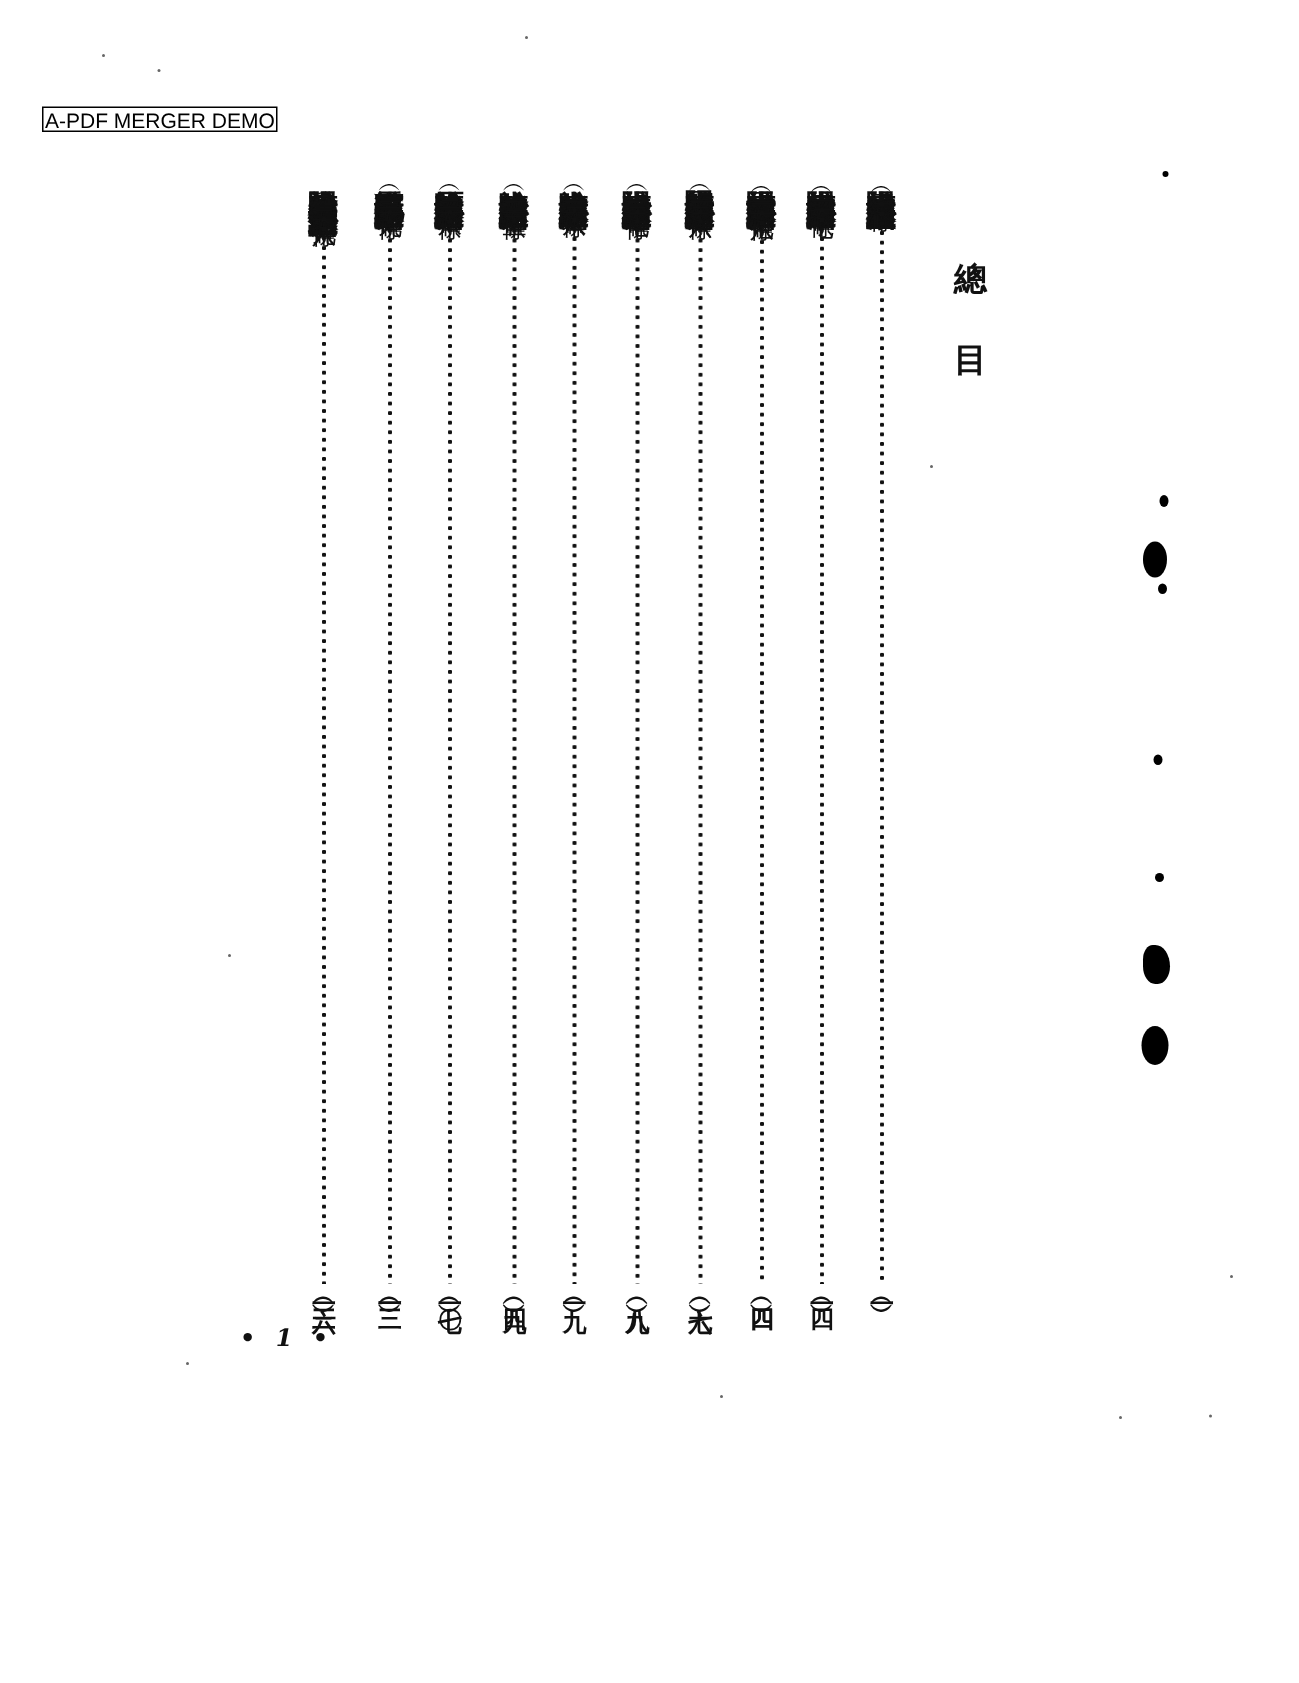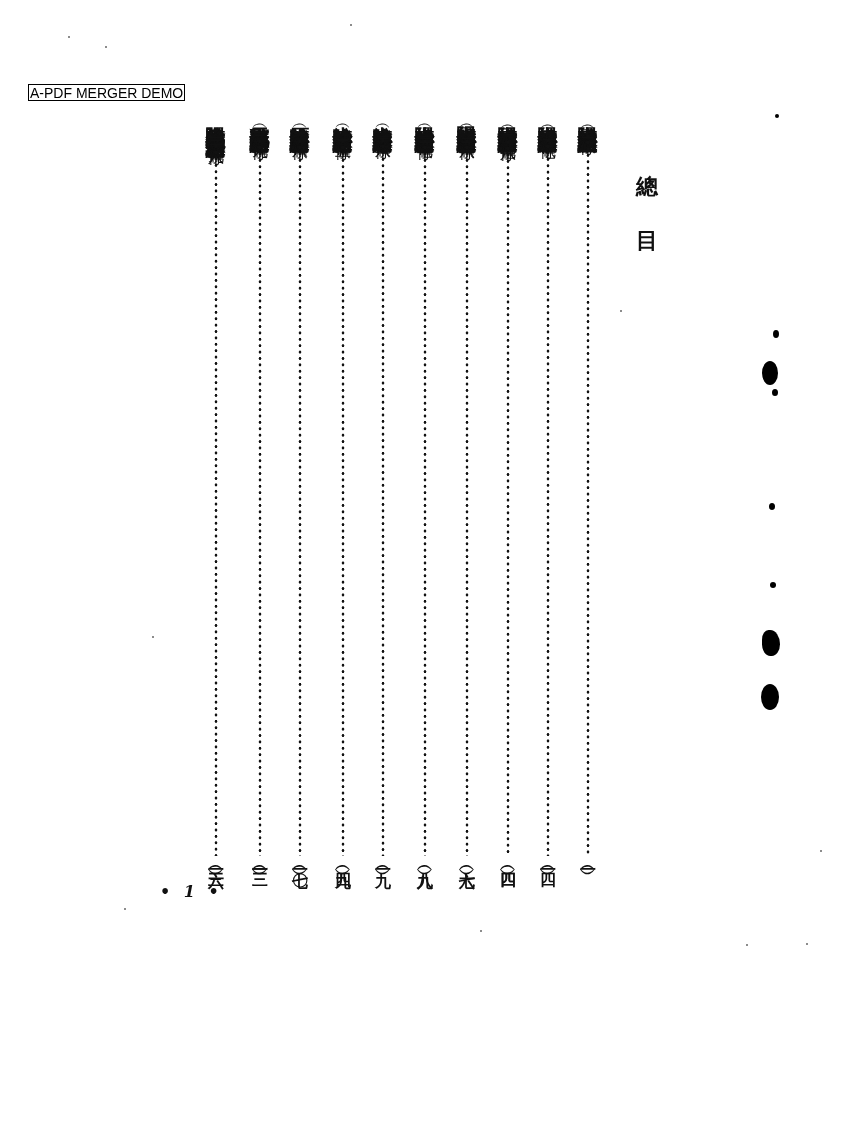--- a/index.html
+++ b/index.html
@@ -1,21 +1,21 @@
 <!DOCTYPE html>
 <html><head>
   <meta charset="utf-8">
   <style>
     html, body { margin: 0; padding: 0; }
     body {
       width: 866px; height: 1122px; background: #ffffff; position: relative; overflow: hidden;
       font-family: "DejaVu Serif", serif; color: #111;
     }
     .watermark {
-      position: absolute; left: 28px; top: 84px; height: 17px; line-height: 16px;
+      position: absolute; left: 28px; top: 71px; height: 17px; line-height: 16px;
       padding: 0 1px; border: 1px solid #000; font-family: "Liberation Sans", sans-serif;
       font-size: 14px; color: #000; white-space: nowrap; box-sizing: border-box;
     }
     .title-col {
       position: absolute; left: 634px; top: 175px; width: 26px;
       font-size: 22px; font-weight: bold; line-height: 1;
     }
     .title-col span { display: block; text-align: center; }
     .title-col .t1 { margin-bottom: 32px; }
     .entry {

